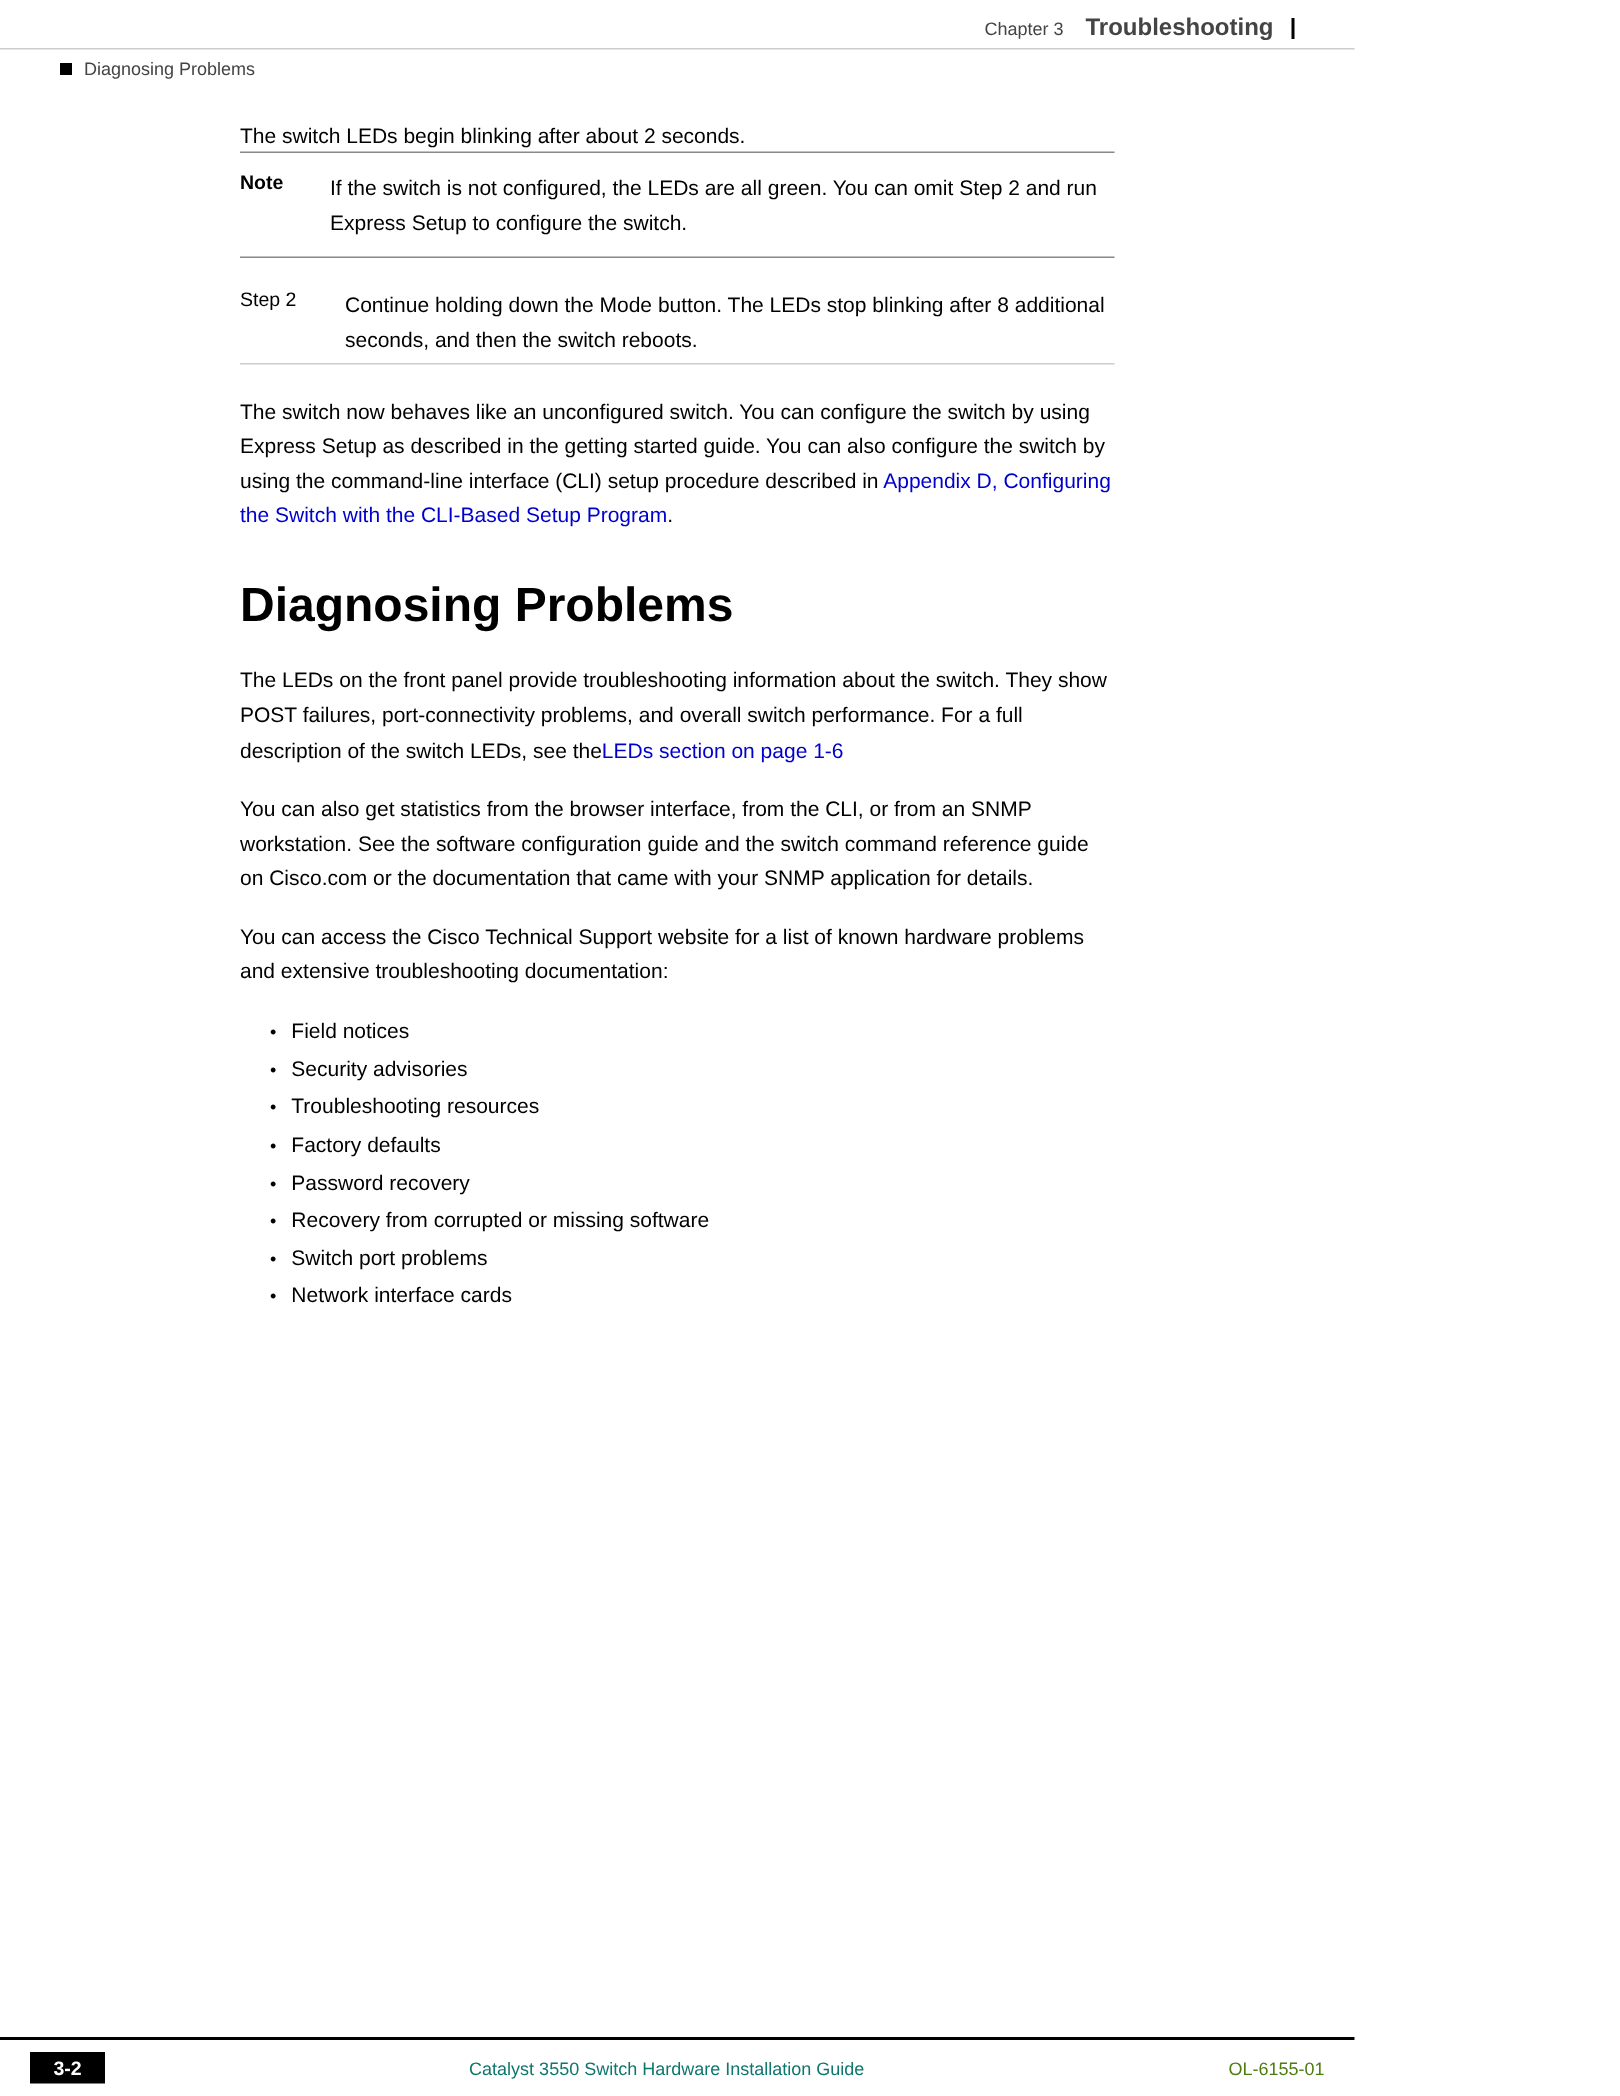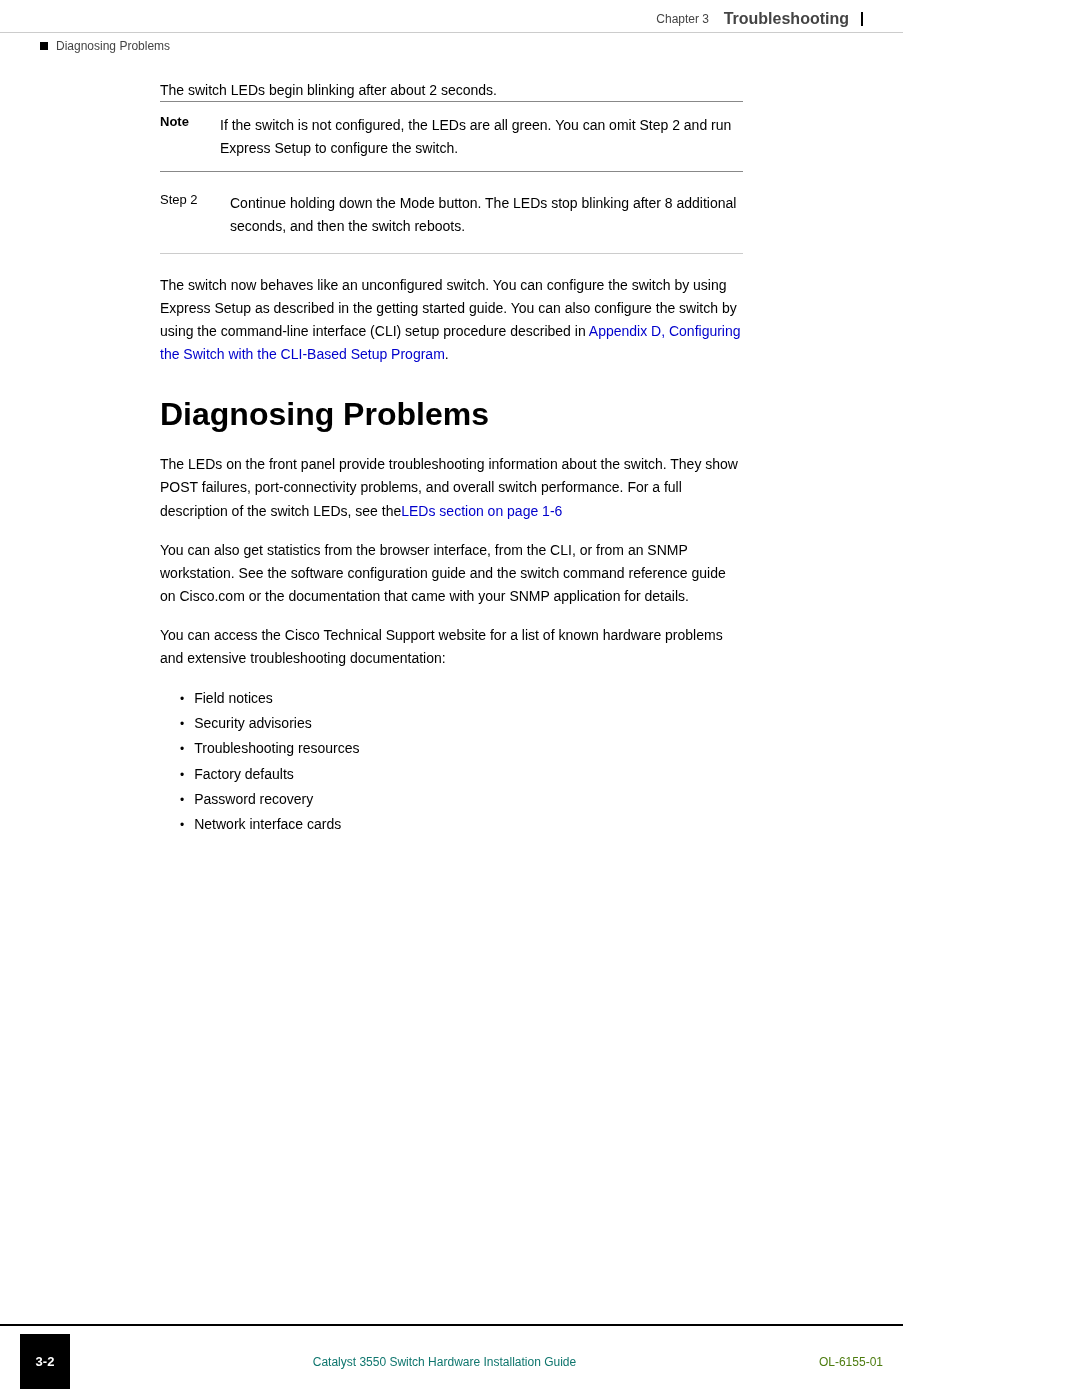--- a/index.html
+++ b/index.html
@@ -101,21 +101,21 @@
       flex: 1;
     }
 
     
     .step-row {
       display: flex;
       align-items: flex-start;
       gap: 20px;
       margin-bottom: 20px;
       border-bottom: 1px solid #cccccc;
-      padding-bottom: 16px;
+      padding-bottom: 5px;
     }
 
     .step-label {
       font-size: 13px;
       color: #000;
       min-width: 50px;
       flex-shrink: 0;
     }
 
     .step-text {
@@ -174,21 +174,21 @@
       padding: 8px 20px;
       margin-top: auto;
       background: #ffffff;
     }
 
     .footer-page-box {
       background: #000000;
       color: #ffffff;
       font-size: 13px;
       font-weight: bold;
-      padding: 20px 12px;
+      padding: 3px 12px;
       min-width: 50px;
       text-align: center;
     }
 
     .footer-doc-title {
       font-size: 12px;
       color: #0f766e;
     }
 
     .footer-doc-number {
@@ -248,20 +248,22 @@
     <p class="body-paragraph">You can also get statistics from the browser interface, from the CLI, or from an SNMP workstation. See the software configuration guide and the switch command reference guide on Cisco.com or the documentation that came with your SNMP application for details.</p>
 
     <p class="body-paragraph">You can access the Cisco Technical Support website for a list of known hardware problems and extensive troubleshooting documentation:</p>
 
     <ul class="bullet-list">
     <li>Field notices</li>
         <li>Security advisories</li>
         <li>Troubleshooting resources</li>
         <li>Factory defaults</li>
         <li>Password recovery</li>
+        <li>Recovery from corrupted or missing software</li>
+        <li>Switch port problems</li>
         <li>Network interface cards</li>
       </ul>
 
   </div>
 
   <div class="footer-bar">
     <div class="footer-page-box">3-2</div>
     <span class="footer-doc-title">Catalyst 3550 Switch Hardware Installation Guide</span>
     <span class="footer-doc-number">OL-6155-01</span>
   </div>

